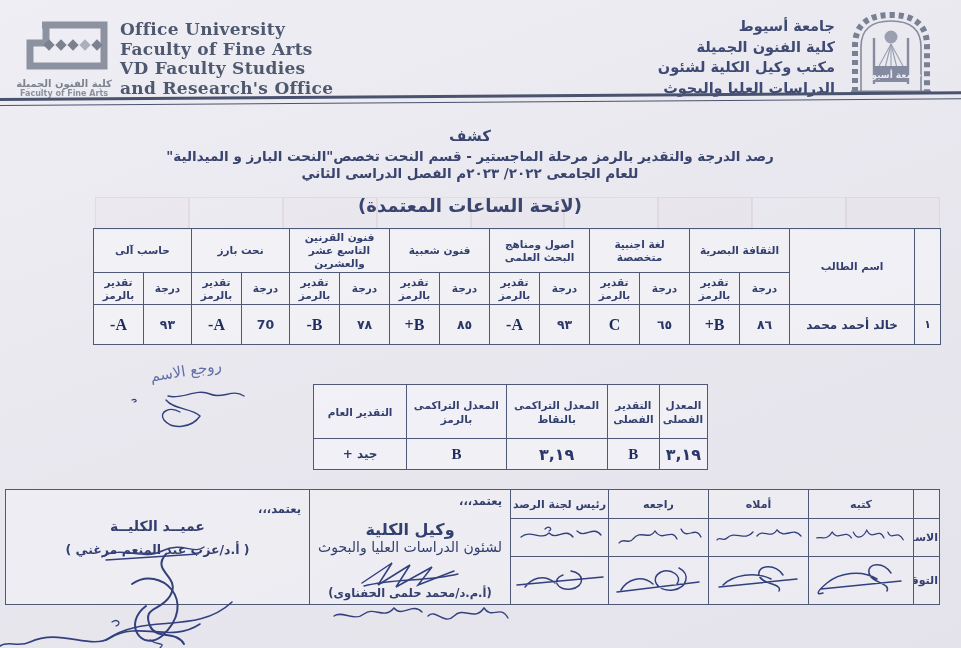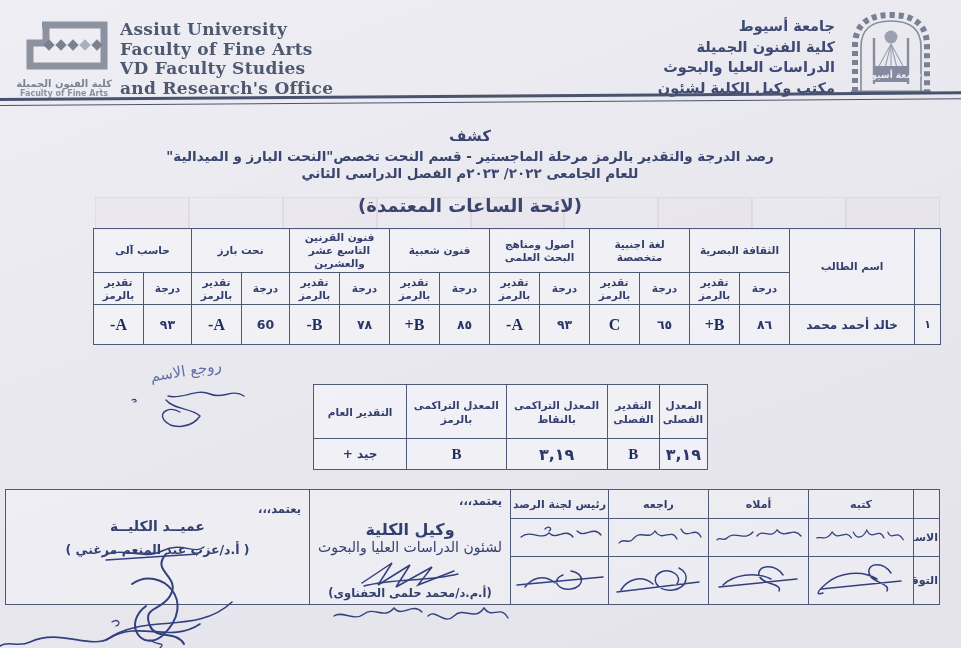--- a/index.html
+++ b/index.html
@@ -104,31 +104,31 @@
         <rect x="53" y="25" width="8" height="8" transform="rotate(45 57 29)" fill="#7c8190"></rect>
         <rect x="65" y="25" width="8" height="8" transform="rotate(45 69 29)" fill="#aab0bc"></rect>
         <rect x="77" y="25" width="8" height="8" transform="rotate(45 81 29)" fill="#7c8190"></rect>
       </g>
     </svg>
     <div class="cap-ar">كلية الفنون الجميلة</div>
     <div class="cap-en">Faculty of Fine Arts</div>
   </div>
 
   <div class="head-en">
-    <div>Assiut University</div>
+    <div>Office University</div>
     <div>Faculty of Fine Arts</div>
     <div>VD Faculty Studies</div>
     <div>and Research's Office</div>
   </div>
 
   <div class="head-ar">
     <div>جامعة أسيوط</div>
     <div>كلية الفنون الجميلة</div>
+    <div>مكتب وكيل الكلية لشئون</div>
     <div>الدراسات العليا والبحوث</div>
-    <div>مكتب وكيل الكلية لشئون</div>
   </div>
 
   <div class="seal">
     <svg width="92" height="88" viewBox="0 0 92 88">
       <path d="M10,84 L10,38 Q10,7 46,7 Q82,7 82,38 L82,84" stroke="#7a8094" stroke-width="6" fill="none" stroke-dasharray="5 4"></path>
       <path d="M16,84 L16,39 Q16,13 46,13 Q76,13 76,39 L76,84" stroke="#868b9d" stroke-width="1.6" fill="none"></path>
       <line x1="29" y1="30" x2="29" y2="76" stroke="#868b9d" stroke-width="2.4"></line>
       <line x1="63" y1="30" x2="63" y2="76" stroke="#868b9d" stroke-width="2.4"></line>
       <circle cx="46" cy="29" r="6.5" fill="#9aa0b2"></circle>
       <g stroke="#9aa0b2" stroke-width="1.1">
@@ -218,21 +218,21 @@
       <td class="score">٨٦</td>
       <td class="sym">B+</td>
       <td class="score">٦٥</td>
       <td class="sym">C</td>
       <td class="score">٩٣</td>
       <td class="sym">A-</td>
       <td class="score">٨٥</td>
       <td class="sym">B+</td>
       <td class="score">٧٨</td>
       <td class="sym">B-</td>
-      <td class="score">60</td>
+      <td class="score">70</td>
       <td class="sym">A-</td>
       <td class="score">٩٣</td>
       <td class="sym">A-</td>
     </tr>
   </tbody>
     </table>
 
   <div class="hand-note">روجع الاسم</div>
   <svg class="overlay-svg" style="left:122px;top:386px" width="130" height="52" viewBox="0 0 130 52">
     <path class="sig" stroke-width="1.4" d="M122,10 C110,2 100,14 88,8 C74,2 60,14 46,10 M44,14 C52,24 70,22 78,30 C70,42 50,44 42,34 C36,26 48,20 58,26"></path>

